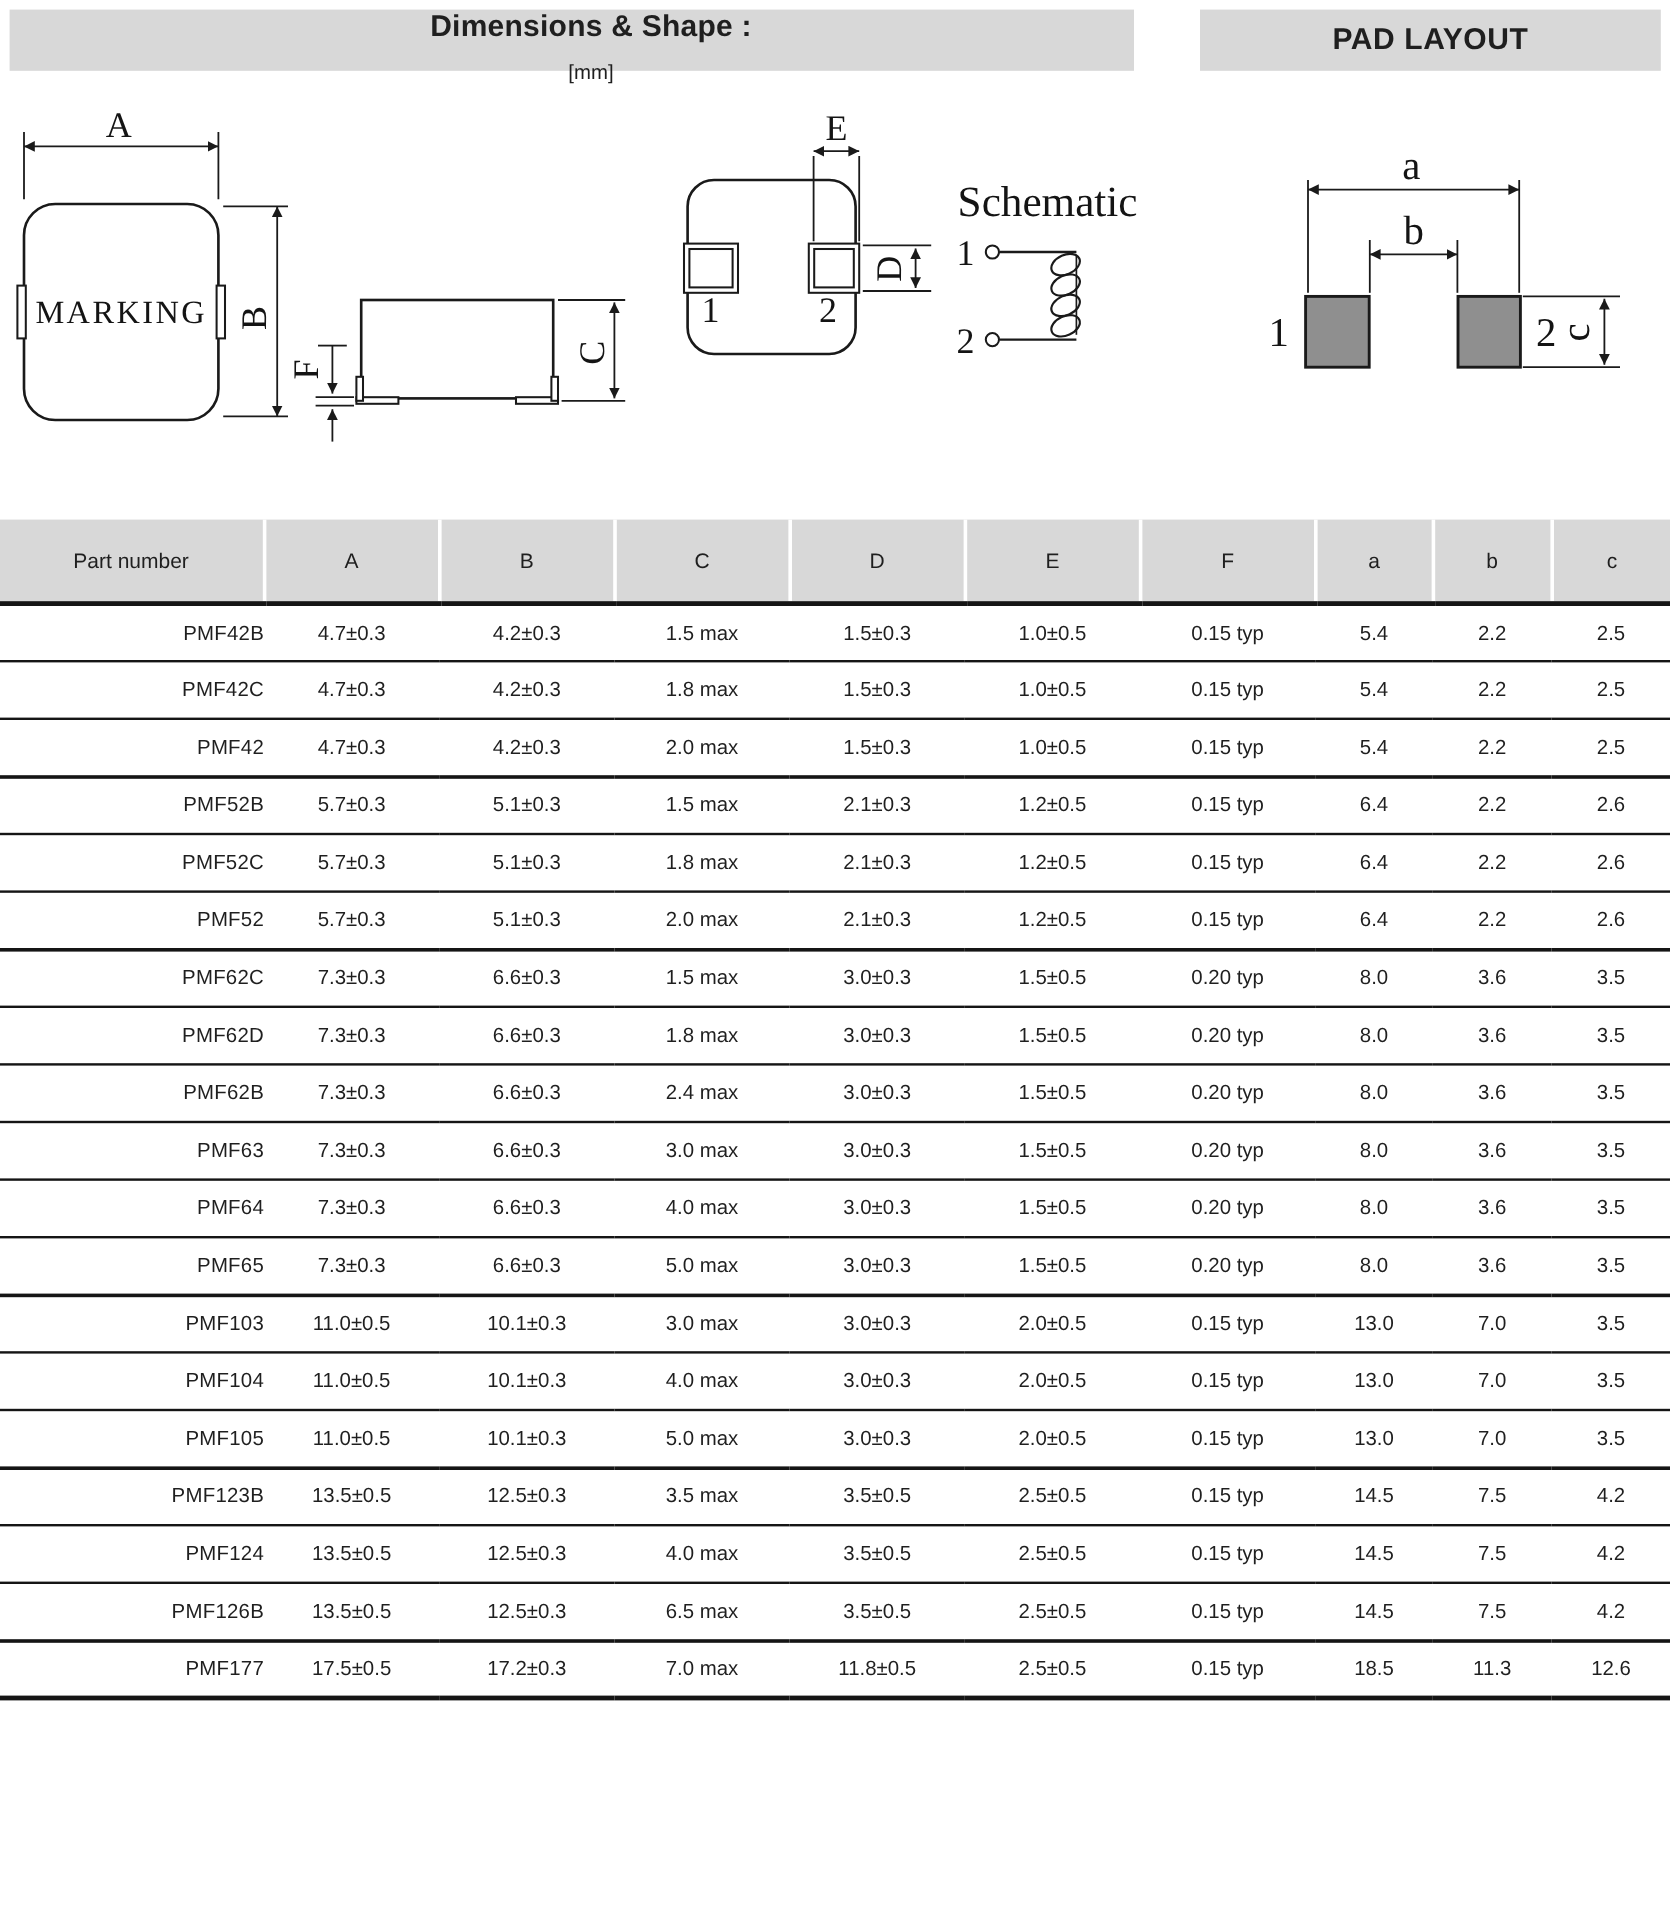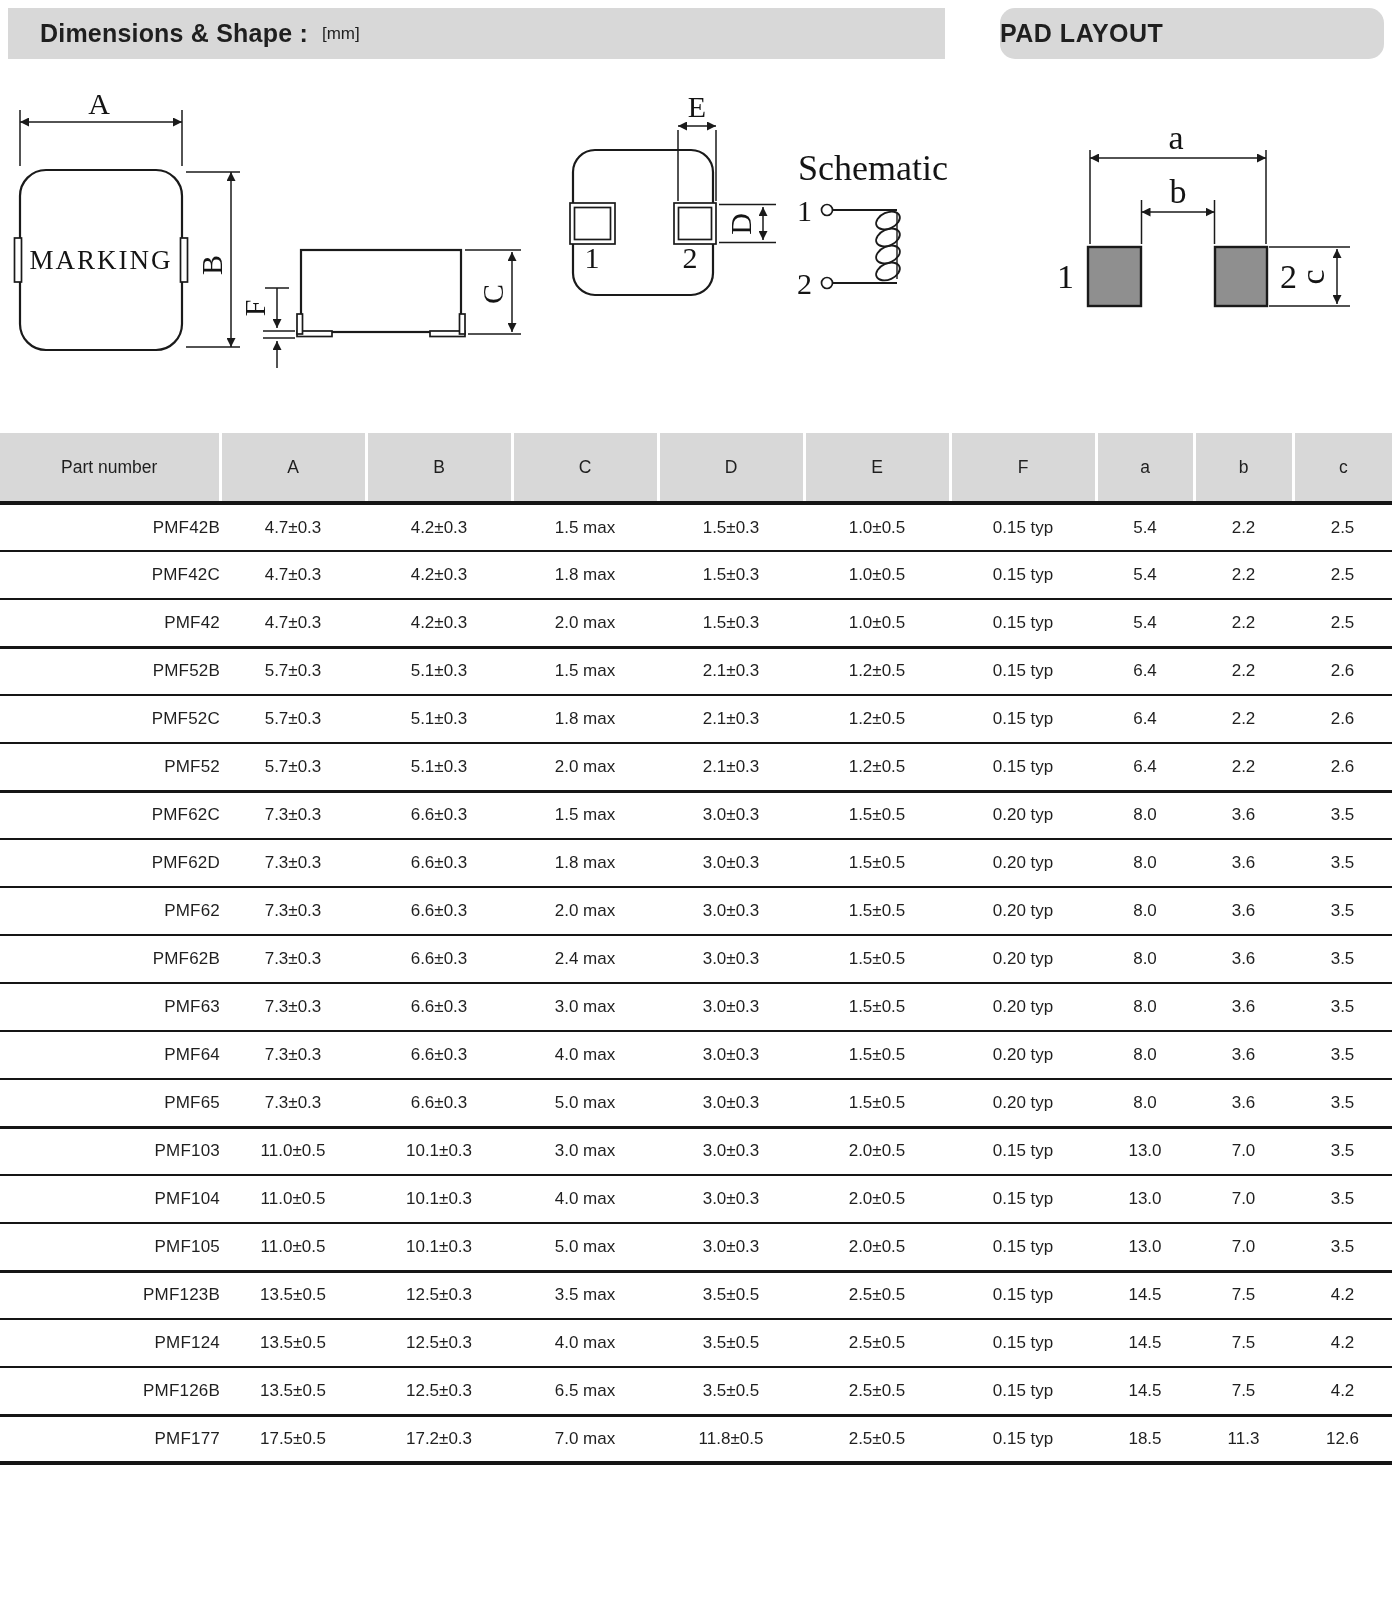--- a/index.html
+++ b/index.html
@@ -17,24 +17,24 @@
     font-family:"Liberation Sans", sans-serif;
     color:#1f1f1f;
     overflow:hidden;
   }
   
   .bar{
     position:absolute;top:8px;height:51px;
     background:var(--header-bg,#d8d8d8);
     display:flex;align-items:center;
   }
-  .bar-left{left:8px;width:937px;padding-left:32px;gap:14px;}
+  .bar-left{left:8px;width:937px;padding-left:32px;gap:14px;flex-direction:column;}
   .bar-left .t{font-size:25px;font-weight:700;letter-spacing:.2px;}
   .bar-left .u{font-size:17px;font-weight:400;font-stretch:condensed;}
-  .bar-right{left:1000px;width:384px;justify-content:flex-start;border-radius:15px;}
+  .bar-right{left:1000px;width:384px;justify-content:center;}
   .bar-right .t{font-size:25px;font-weight:700;letter-spacing:.5px;}
   
   .drawings{position:absolute;left:0;top:70px;width:1392px;height:340px;}
   .outline{fill:none;stroke:var(--line,#1a1a1a);stroke-width:2.2;}
   .thin{fill:#fff;stroke:var(--line,#1a1a1a);stroke-width:1.7;}
   .wire{fill:none;stroke:var(--line,#1a1a1a);stroke-width:2;}
   .coil{fill:none;stroke:var(--line,#1a1a1a);stroke-width:1.8;}
   .vwire{fill:none;stroke:var(--line,#1a1a1a);stroke-width:1.4;}
   .dim,.ext{fill:none;stroke:var(--line,#1a1a1a);stroke-width:1.5;}
   .pad{fill:var(--pad-fill,#8f8f8f);stroke:var(--line,#1a1a1a);stroke-width:2.4;}
@@ -290,32 +290,20 @@
           <td>6.6±0.3</td>
           <td>1.8 max</td>
           <td>3.0±0.3</td>
           <td>1.5±0.5</td>
           <td>0.20 typ</td>
           <td>8.0</td>
           <td>3.6</td>
           <td>3.5</td>
         </tr>
         <tr>
-          <td>PMF62</td>
-          <td>7.3±0.3</td>
-          <td>6.6±0.3</td>
-          <td>2.0 max</td>
-          <td>3.0±0.3</td>
-          <td>1.5±0.5</td>
-          <td>0.20 typ</td>
-          <td>8.0</td>
-          <td>3.6</td>
-          <td>3.5</td>
-        </tr>
-        <tr>
           <td>PMF62B</td>
           <td>7.3±0.3</td>
           <td>6.6±0.3</td>
           <td>2.4 max</td>
           <td>3.0±0.3</td>
           <td>1.5±0.5</td>
           <td>0.20 typ</td>
           <td>8.0</td>
           <td>3.6</td>
           <td>3.5</td>

